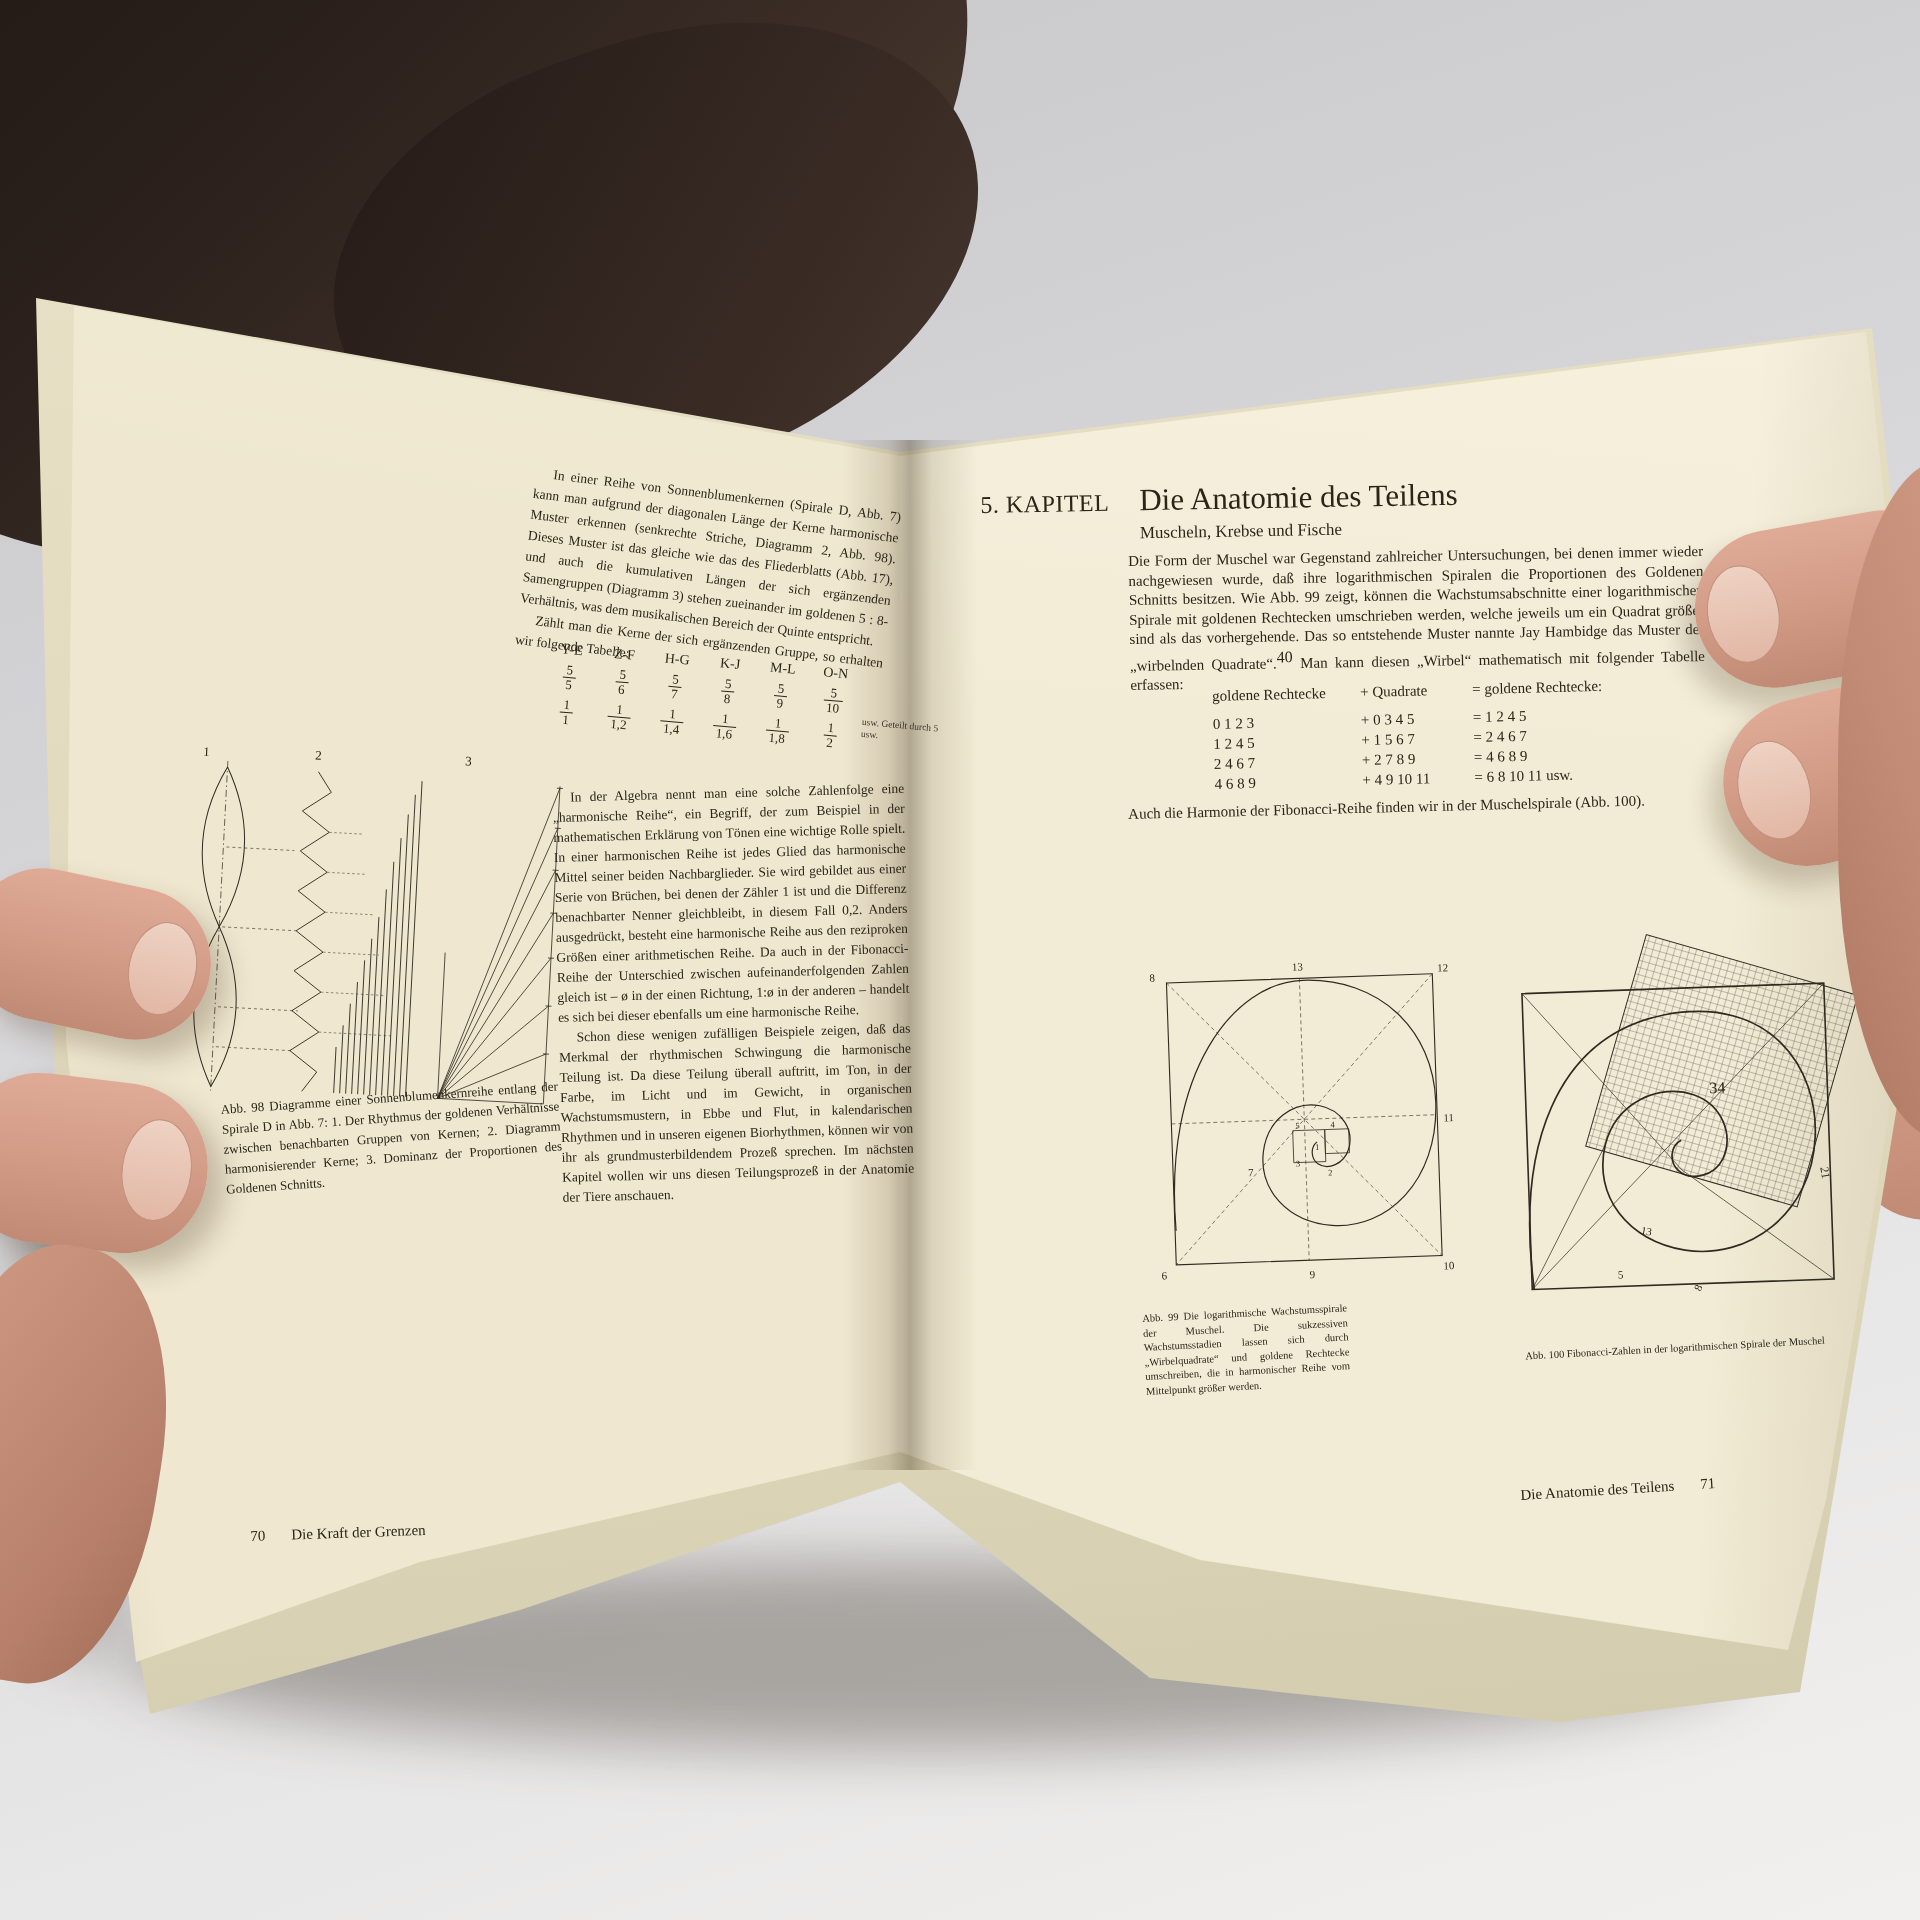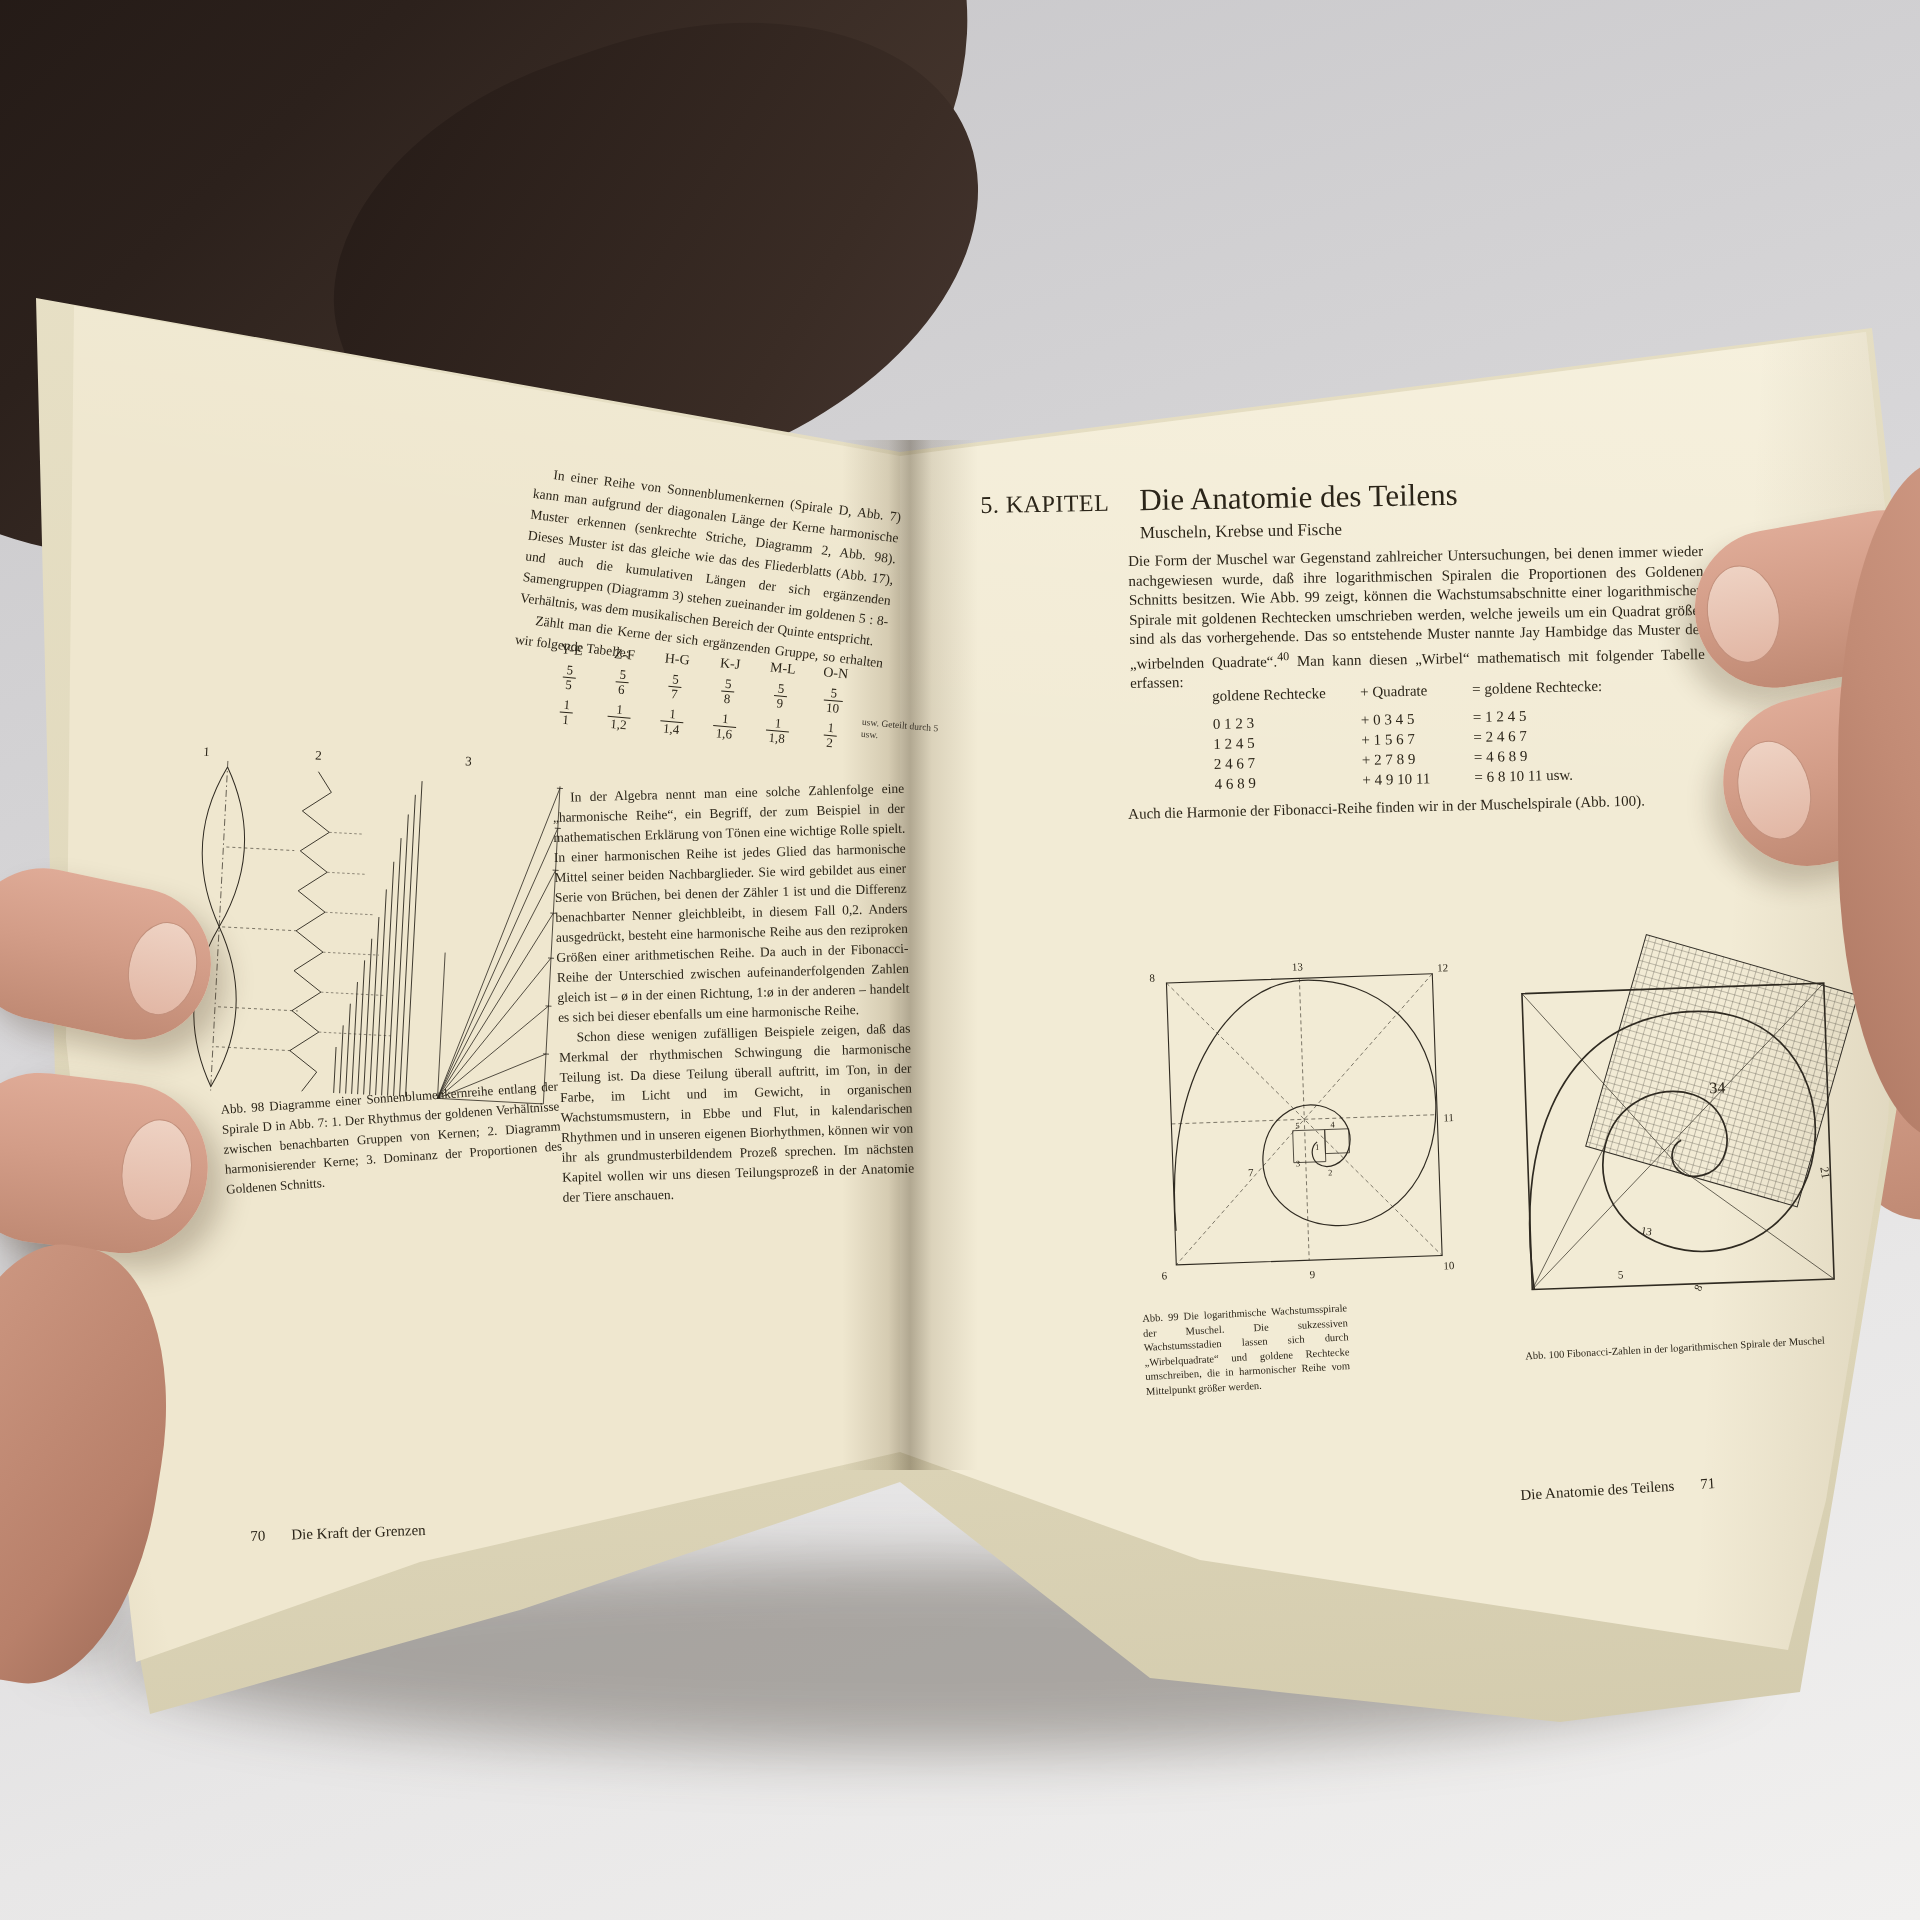--- a/index.html
+++ b/index.html
@@ -47,21 +47,21 @@
   .frac .den{border-top:1.2px solid #2b2519;padding:0 3px;}
   .hnote{position:absolute;left:322px;top:48px;width:95px;font-size:9.5px;line-height:12px;color:#3a342a;}
   .para23{left:552px;top:788px;width:352px;font-size:13.5px;line-height:20px;transform:rotate(-1.5deg);}
   .cap98{left:220px;top:1100px;width:338px;font-size:13px;line-height:20px;transform:rotate(-4deg);}
   .footL{left:250px;top:1528px;transform:rotate(-2deg);font-size:15px;display:flex;gap:26px;}
   .headR{left:980px;top:486px;transform:rotate(-1deg);display:flex;gap:30px;align-items:flex-start;}
   .kap{font-size:24px;letter-spacing:.5px;white-space:nowrap;padding-top:6px;}
   .titleR{font-size:31px;line-height:33px;white-space:nowrap;}
   .subR{font-size:17px;margin-top:7px;}
   .paraR{left:1128px;top:552px;width:575px;font-size:15px;line-height:19.5px;transform:rotate(-1deg);}
-  .paraR sup{font-size:12px;}
+  .paraR sup{font-size:16px;}
   .stable{left:1212px;top:688px;transform:rotate(-1.5deg);font-size:15px;display:grid;grid-template-columns:148px 112px 190px;row-gap:3px;}
   .stable .hd{margin-bottom:8px;white-space:nowrap;}
   .stable div{white-space:nowrap;}
   .sentR{left:1128px;top:806px;width:585px;font-size:15px;transform:rotate(-1.5deg);}
   .fig98{left:172px;top:738px;transform:rotate(3deg);}
   .fig99{left:1138px;top:942px;transform:rotate(-2deg);}
   .cap99{left:1142px;top:1312px;width:205px;font-size:10.5px;line-height:14.5px;transform:rotate(-3deg);}
   .fig100{left:1512px;top:938px;transform:rotate(-2deg);}
   .cap100{left:1495px;top:1352px;width:360px;font-size:10.5px;text-align:center;transform:rotate(-3deg);}
   .footR{left:1520px;top:1487px;transform:rotate(-3.5deg);font-size:15px;display:flex;gap:26px;white-space:nowrap;}

